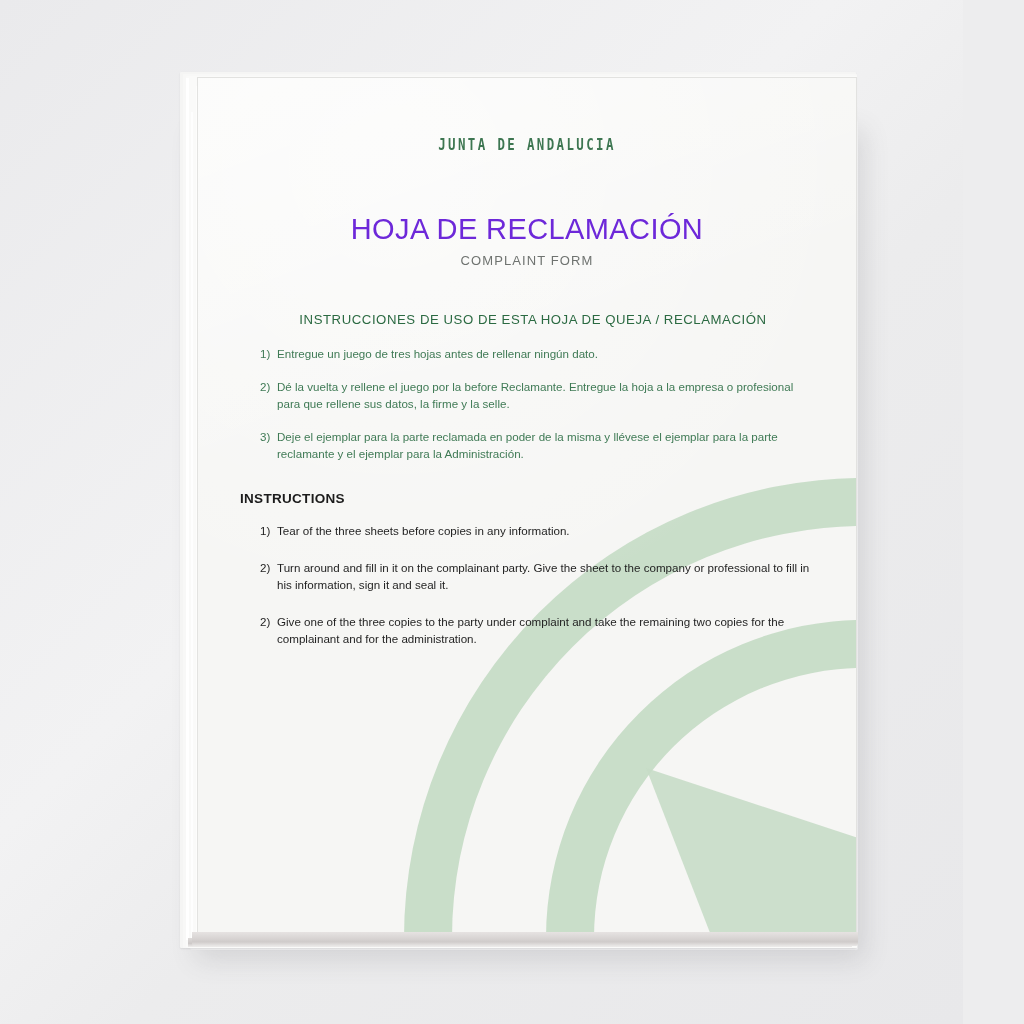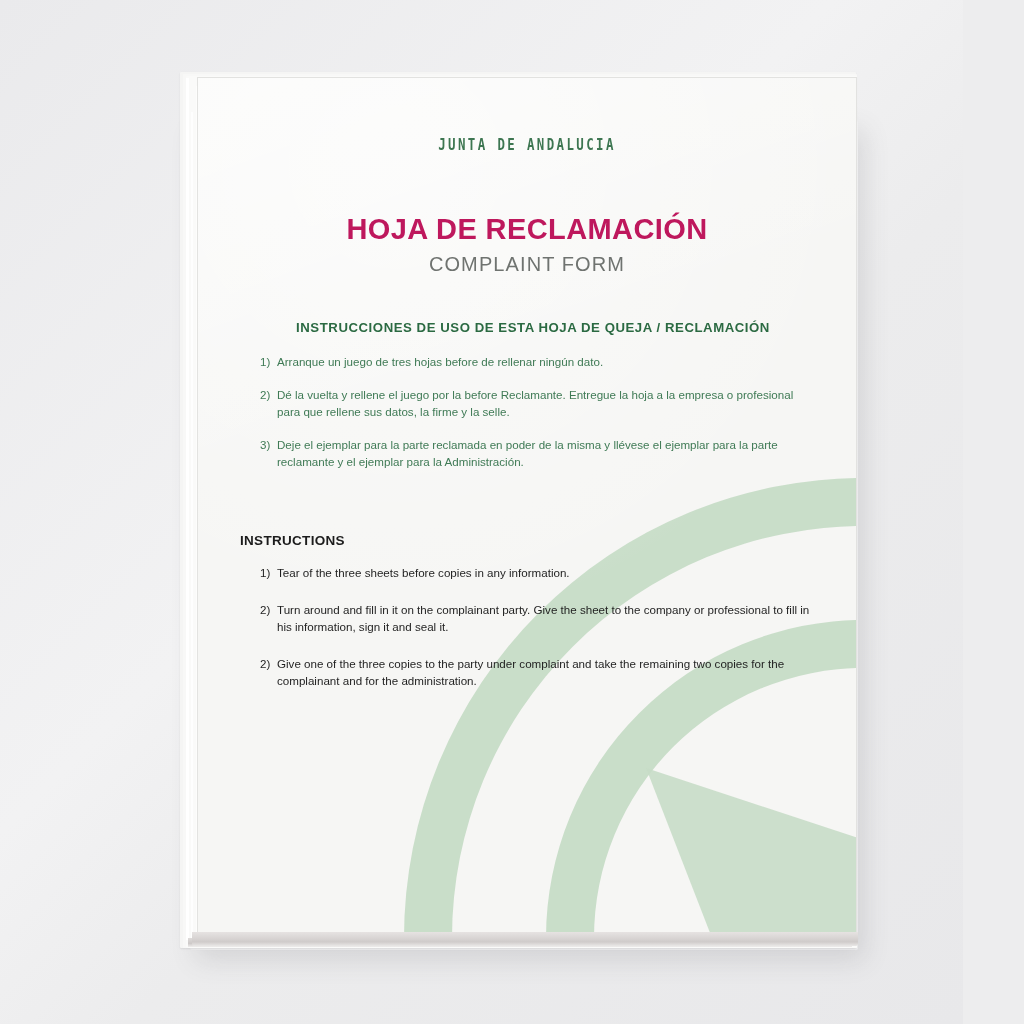--- a/index.html
+++ b/index.html
@@ -119,42 +119,42 @@
     transform: scaleY(1.18) scaleX(.92);
     transform-origin: center;
     opacity: .92;
   }
 
   .title-block {
     text-align: center;
     margin-top: 62px;
   }
   .doc-title {
-    color: #be185d;
+    color: #6d28d9;
     font-size: 29px;
-    font-weight: bold;
+    font-weight: normal;
     letter-spacing: .4px;
     line-height: 1.1;
   }
   .doc-subtitle {
     color: #6f7370;
-    font-size: 20px;
+    font-size: 13px;
     letter-spacing: 1.1px;
     margin-top: 7px;
     font-weight: 400;
   }
 
   .section {
     margin-top: 44px;
     padding: 0 28px 0 40px;
   }
   .section-heading-es {
     color: #2b6a42;
     font-size: 13.2px;
-    font-weight: bold;
+    font-weight: normal;
     letter-spacing: .55px;
     text-align: center;
     margin-bottom: 18px;
   }
   .section-heading-en {
     color: #1c1c1c;
     font-size: 13.5px;
     font-weight: bold;
     letter-spacing: .3px;
     margin-bottom: 16px;
@@ -177,21 +177,21 @@
     flex: 0 0 auto;
     width: 17px;
   }
   .instr-text { flex: 1 1 auto; }
 
   .es .instr-item { color: #3f7a55; }
   .es { padding-left: 22px; padding-right: 14px; }
   .en .instr-item { color: #1f1f1f; }
   .en { padding-left: 22px; padding-right: 10px; }
 
-  .section-en { margin-top: 62px; }
+  .section-en { margin-top: 28px; }
   .section-en .instr-item { margin-bottom: 19px; }
 </style>
 </head>
 <body>
 
 <div id="scene">
 
   <div class="stack-shadow"></div>
   <div class="sheet-stack sheet-s1"></div>
   <div class="sheet-stack sheet-s2"></div>
@@ -234,21 +234,21 @@
       <div class="title-block">
         <div class="doc-title">HOJA DE RECLAMACIÓN</div>
         <div class="doc-subtitle">COMPLAINT FORM</div>
       </div>
 
       <div class="section section-es">
         <div class="section-heading-es">INSTRUCCIONES DE USO DE ESTA HOJA DE QUEJA / RECLAMACIÓN</div>
         <ul class="instr-list es">
           <li class="instr-item">
             <span class="instr-num">1)</span>
-            <span class="instr-text">Arranque un juego de tres hojas before de rellenar ningún dato.</span>
+            <span class="instr-text">Entregue un juego de tres hojas antes de rellenar ningún dato.</span>
           </li>
           <li class="instr-item">
             <span class="instr-num">2)</span>
             <span class="instr-text">Dé la vuelta y rellene el juego por la before Reclamante. Entregue la hoja a la empresa o profesional para que rellene sus datos, la firme y la selle.</span>
           </li>
           <li class="instr-item">
             <span class="instr-num">3)</span>
             <span class="instr-text">Deje el ejemplar para la parte reclamada en poder de la misma y llévese el ejemplar para la parte reclamante y el ejemplar para la Administración.</span>
           </li>
         </ul>

